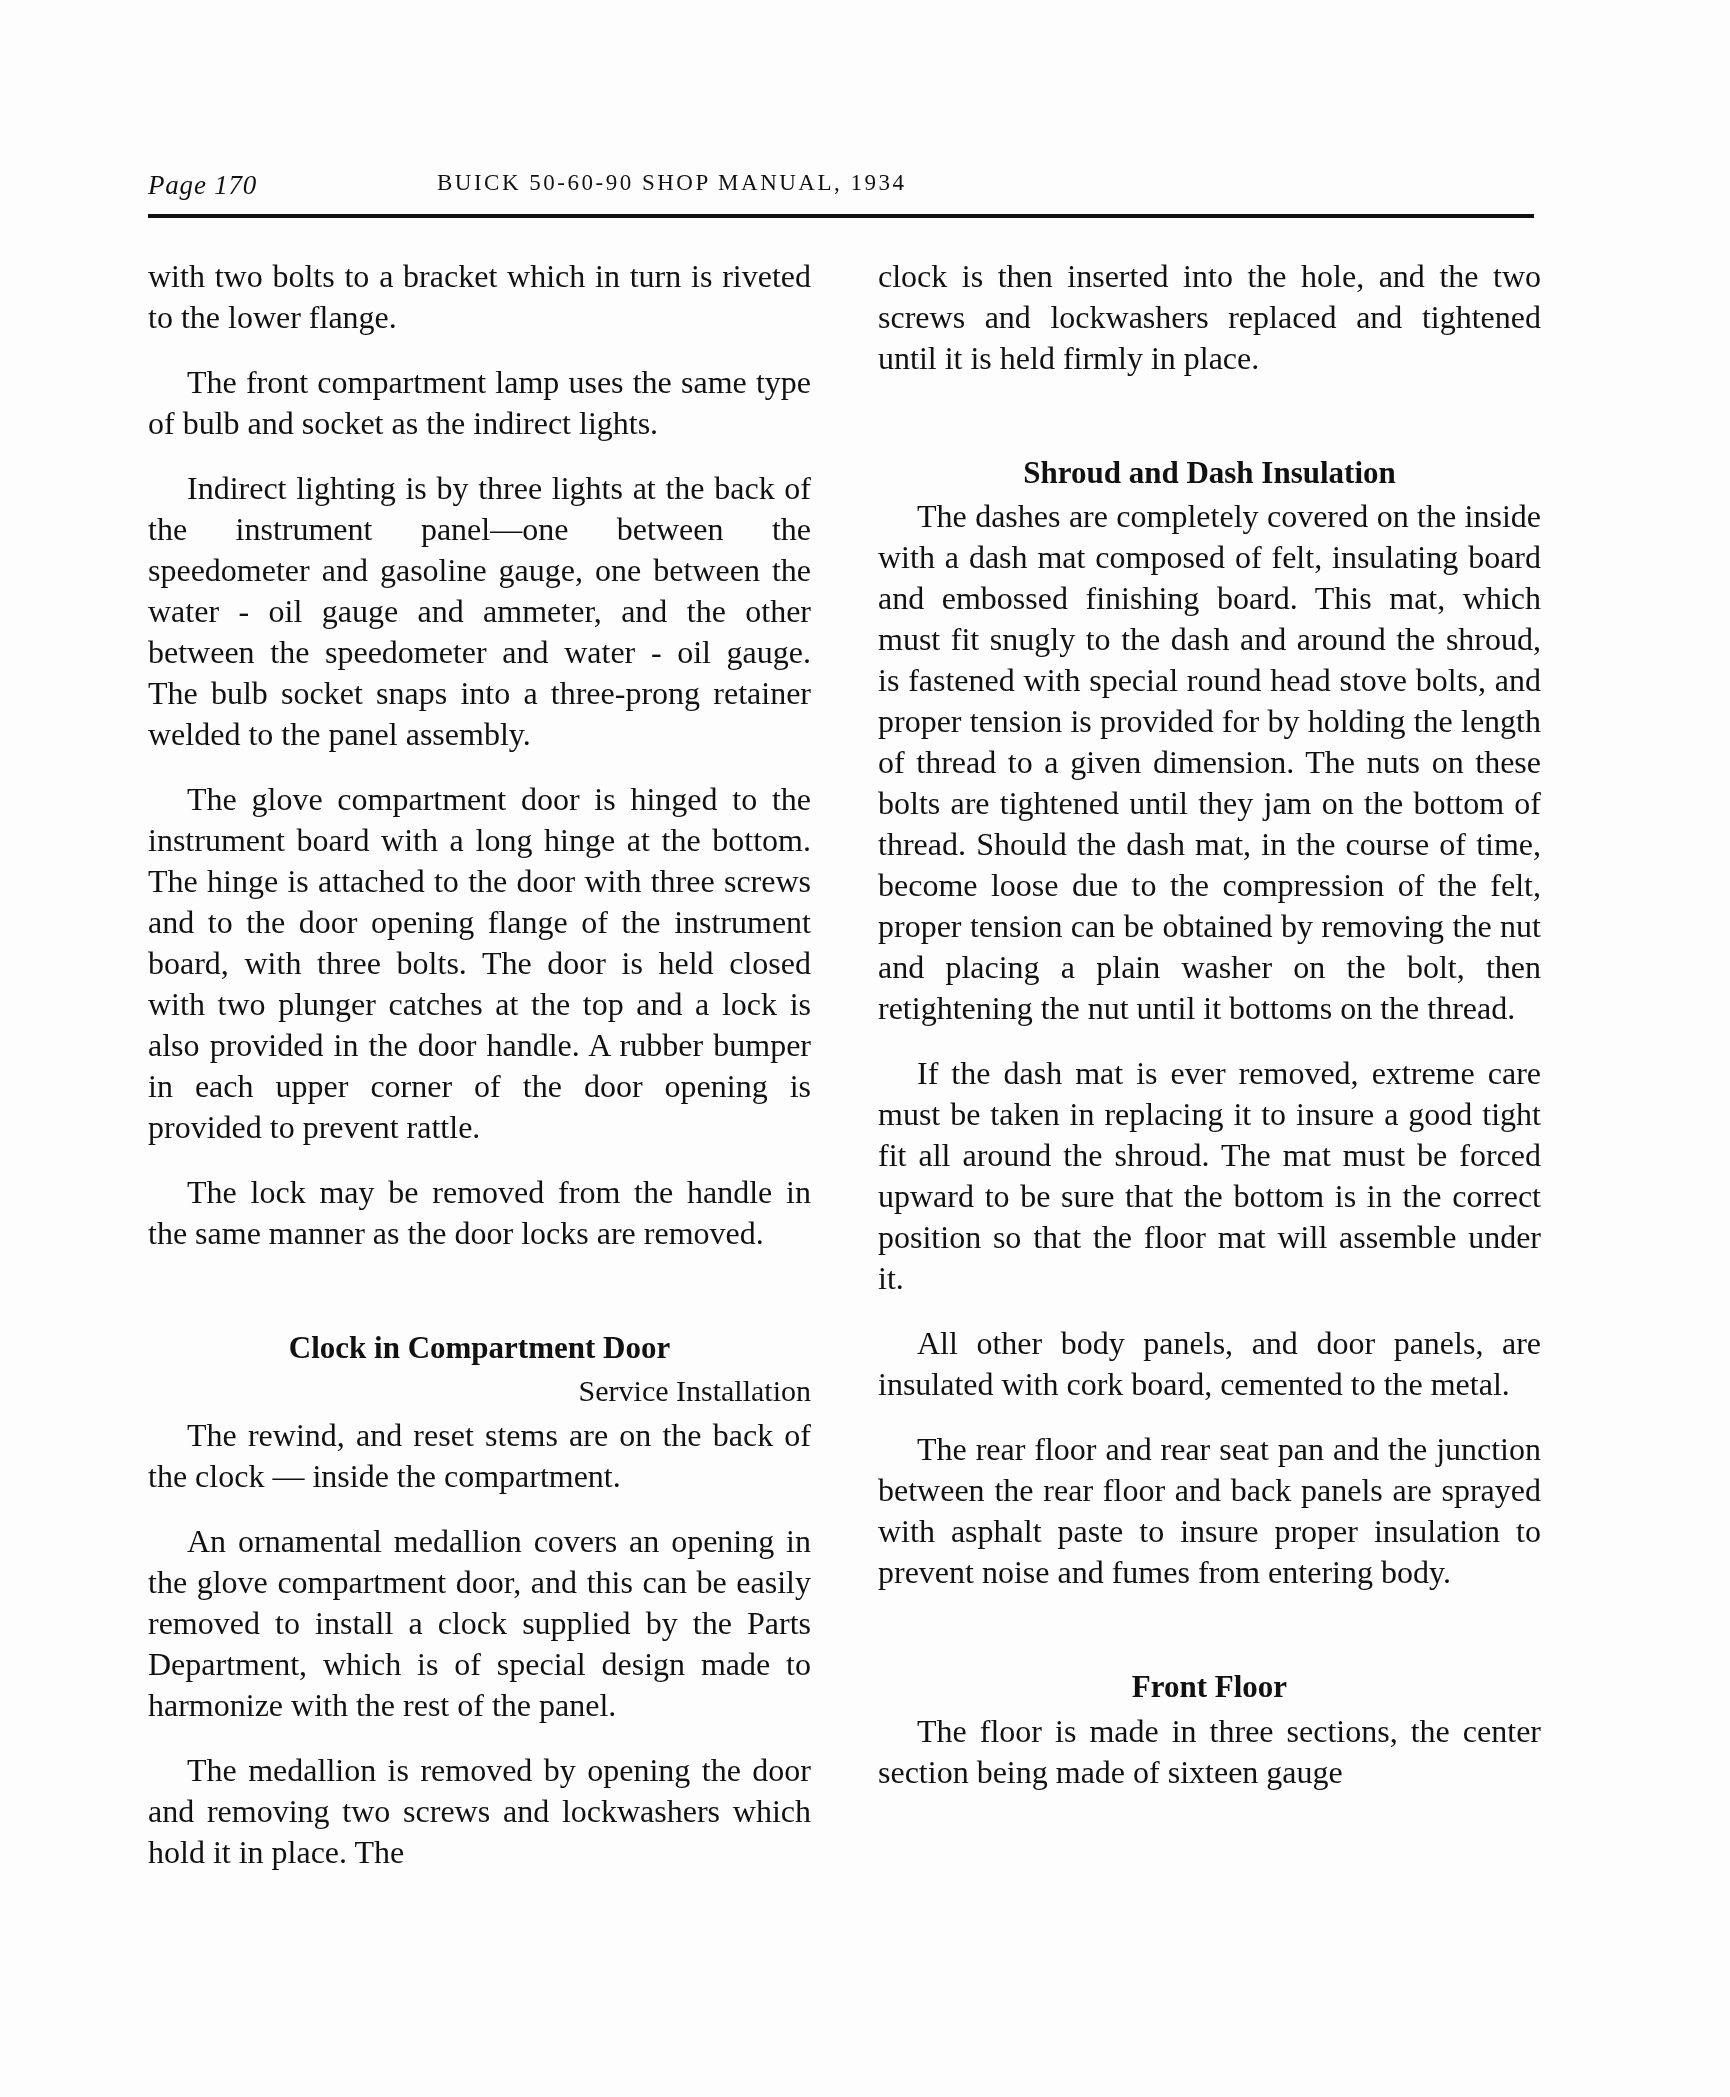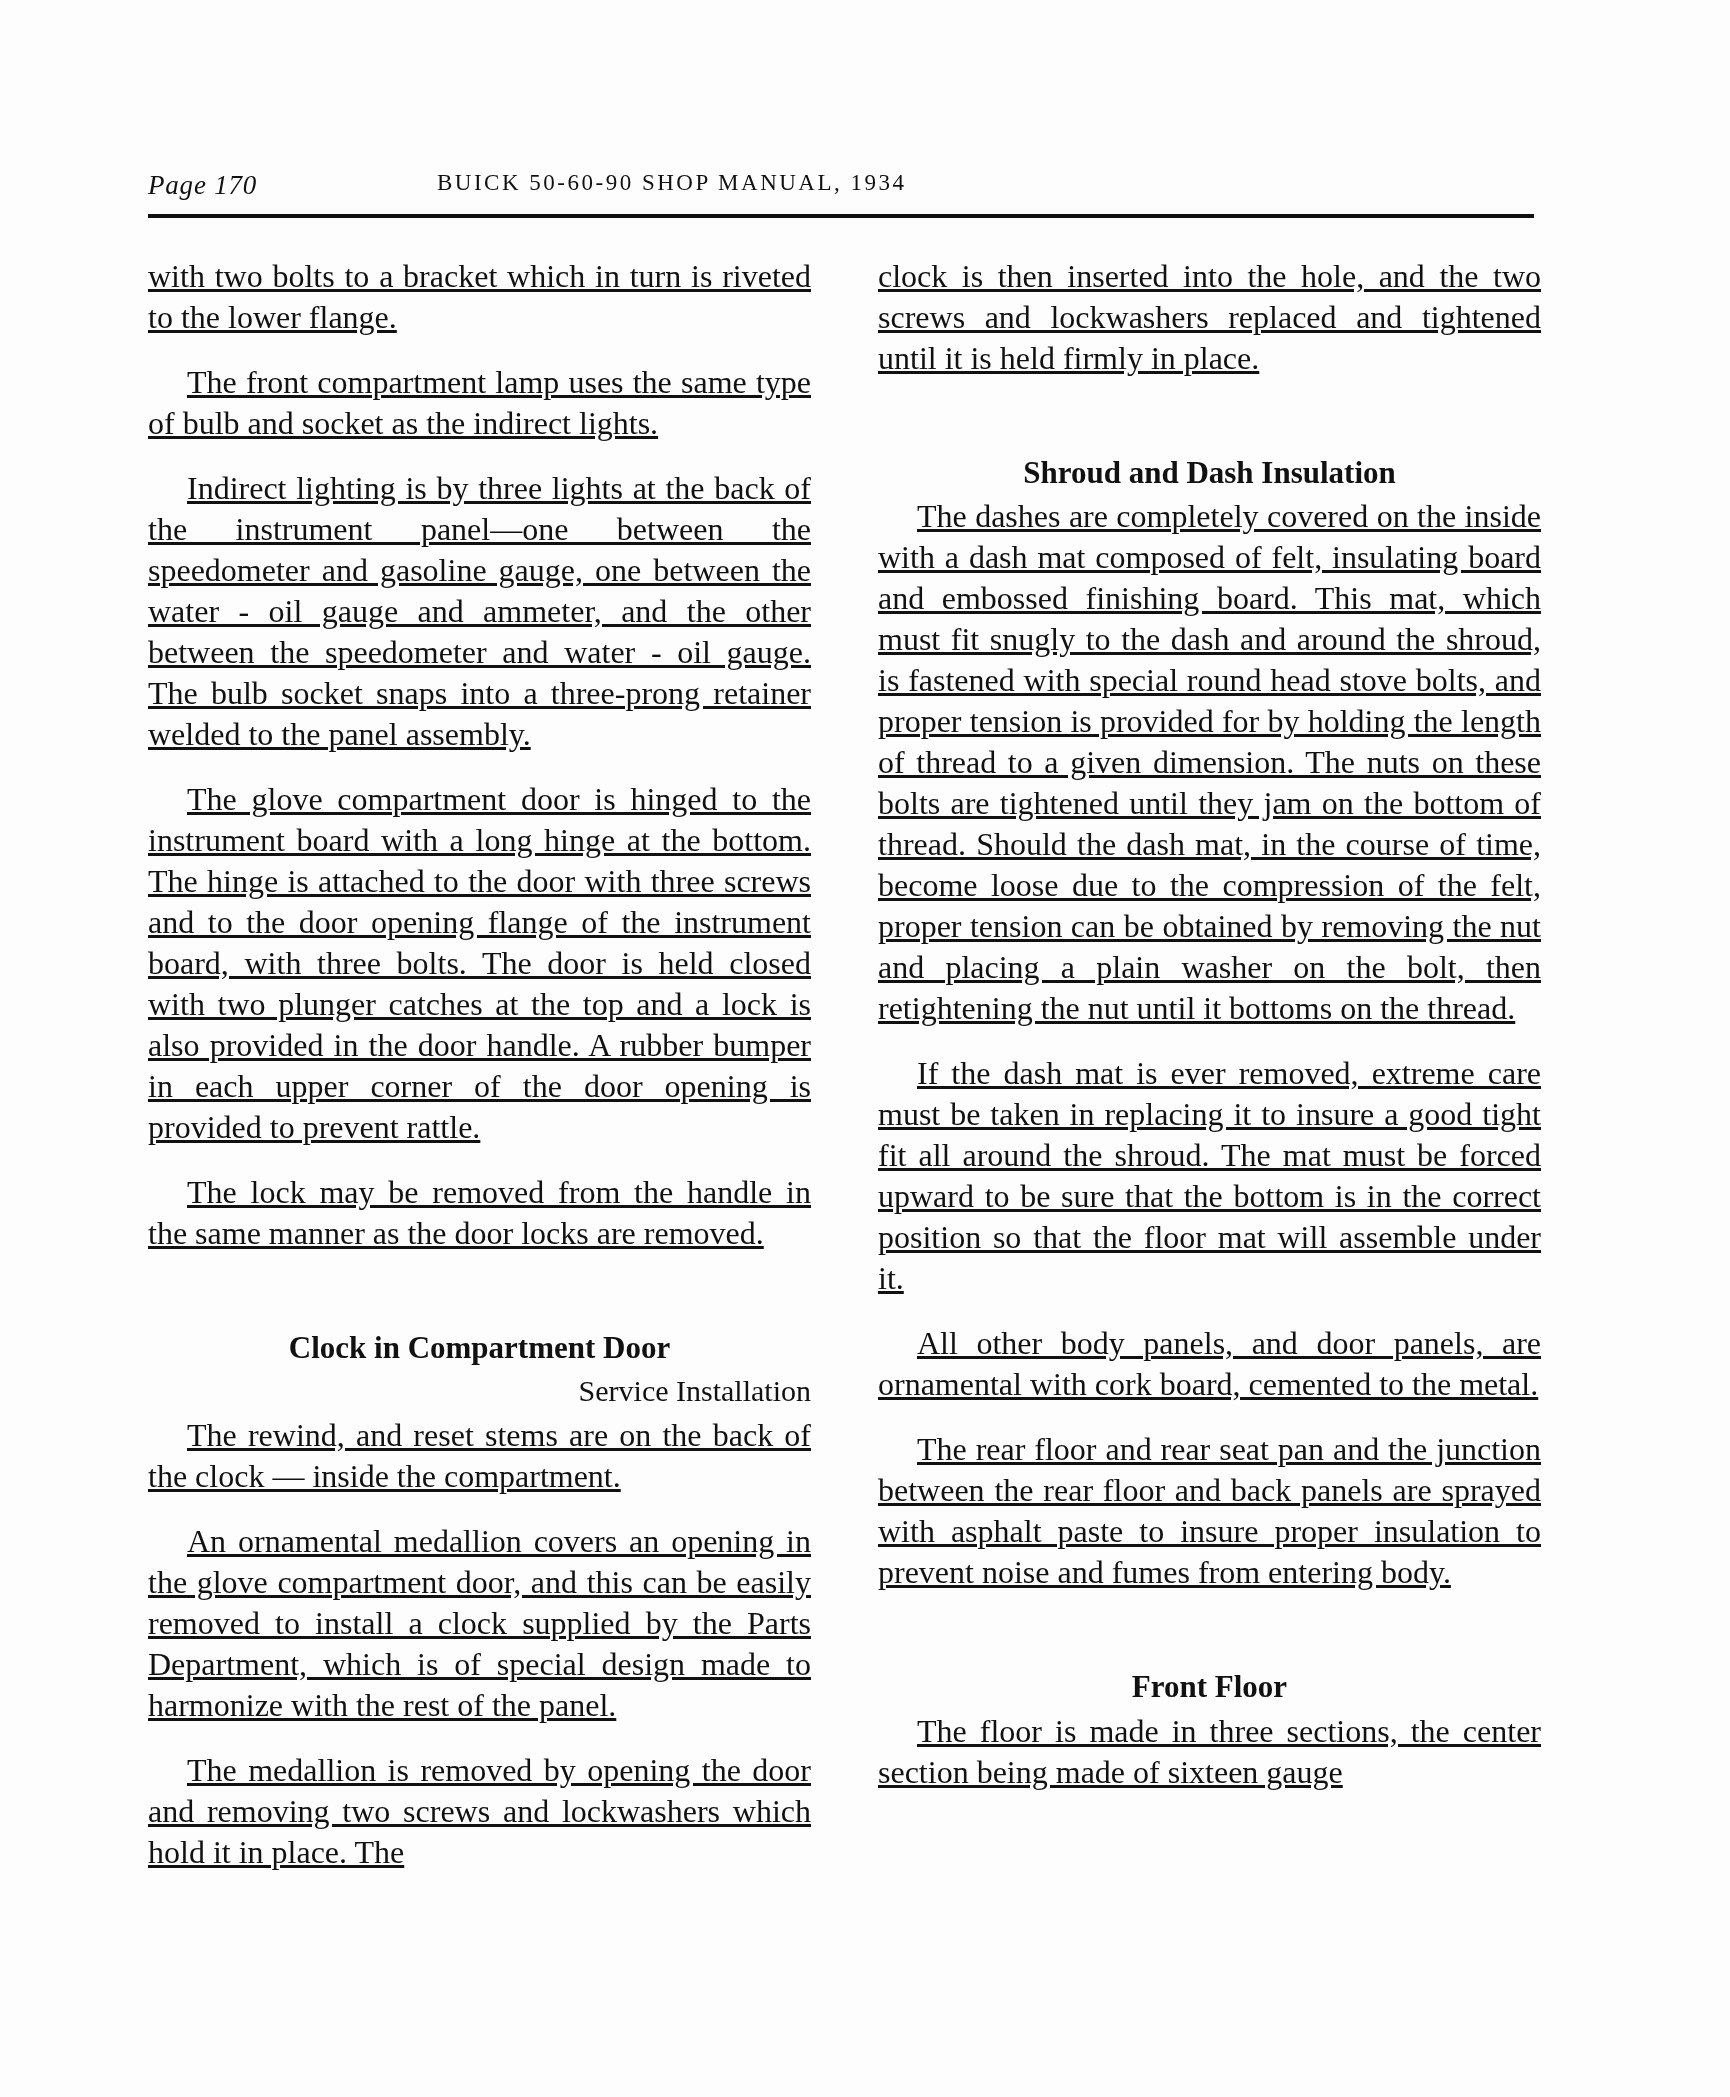--- a/index.html
+++ b/index.html
@@ -30,21 +30,21 @@
     background: #111111;
   }
   .column {
     position: absolute; top: 256px; width: 663px;
     font-family: "Liberation Serif", serif;
     font-size: 32px; line-height: 41px;
     text-align: justify; hyphens: manual;
   }
   .col-left { left: 148px; }
   .col-right { left: 878px; }
-  .para { margin: 0 0 24px 0; text-indent: 39px; text-decoration: underline; }
+  .para { margin: 0 0 24px 0; text-indent: 39px; }
   .para.noindent { text-indent: 0; }
   .gap { height: 50px; }
   .heading {
     font-weight: bold; font-size: 31px; line-height: 40px;
     margin: 0 0 3.4px 0; text-align: center;
   }
   .subheading {
     font-size: 30px; line-height: 40px;
     margin: 0 0 3.4px 0; text-align: right;
   }
@@ -74,21 +74,21 @@
     <p class="para">An ornamental medallion covers an open­ing in the glove compartment door, and this can be easily removed to install a clock sup­plied by the Parts Department, which is of special design made to harmonize with the rest of the panel.</p>
     <p class="para">The medallion is removed by opening the door and removing two screws and lockwashers which hold it in place.  The</p>
   </div>
 
   <div class="column col-right">
     <p class="para noindent">clock is then inserted into the hole, and the two screws and lockwashers replaced and tightened until it is held firmly in place.</p>
     <div class="gap"></div>
     <div class="heading">Shroud and Dash Insulation</div>
     <p class="para">The dashes are completely covered on the inside with a dash mat composed of felt, insulating board and embossed finish­ing board. This mat, which must fit snugly to the dash and around the shroud, is fast­ened with special round head stove bolts, and proper tension is provided for by hold­ing the length of thread to a given dimen­sion. The nuts on these bolts are tightened until they jam on the bottom of thread. Should the dash mat, in the course of time, become loose due to the compression of the felt, proper tension can be obtained by re­moving the nut and placing a plain washer on the bolt, then retightening the nut until it bottoms on the thread.</p>
     <p class="para">If the dash mat is ever removed, extreme care must be taken in replacing it to insure a good tight fit all around the shroud. The mat must be forced upward to be sure that the bottom is in the correct position so that the floor mat will assemble under it.</p>
-    <p class="para">All other body panels, and door panels, are ornamental with cork board, cemented to the metal.</p>
+    <p class="para">All other body panels, and door panels, are insulated with cork board, cemented to the metal.</p>
     <p class="para">The rear floor and rear seat pan and the junction between the rear floor and back panels are sprayed with asphalt paste to in­sure proper insulation to prevent noise and fumes from entering body.</p>
     <div class="gap"></div>
     <div class="heading">Front Floor</div>
     <p class="para">The floor is made in three sections, the center section being made of sixteen gauge</p>
   </div>
 
 </div>
 
 
 </body></html>

